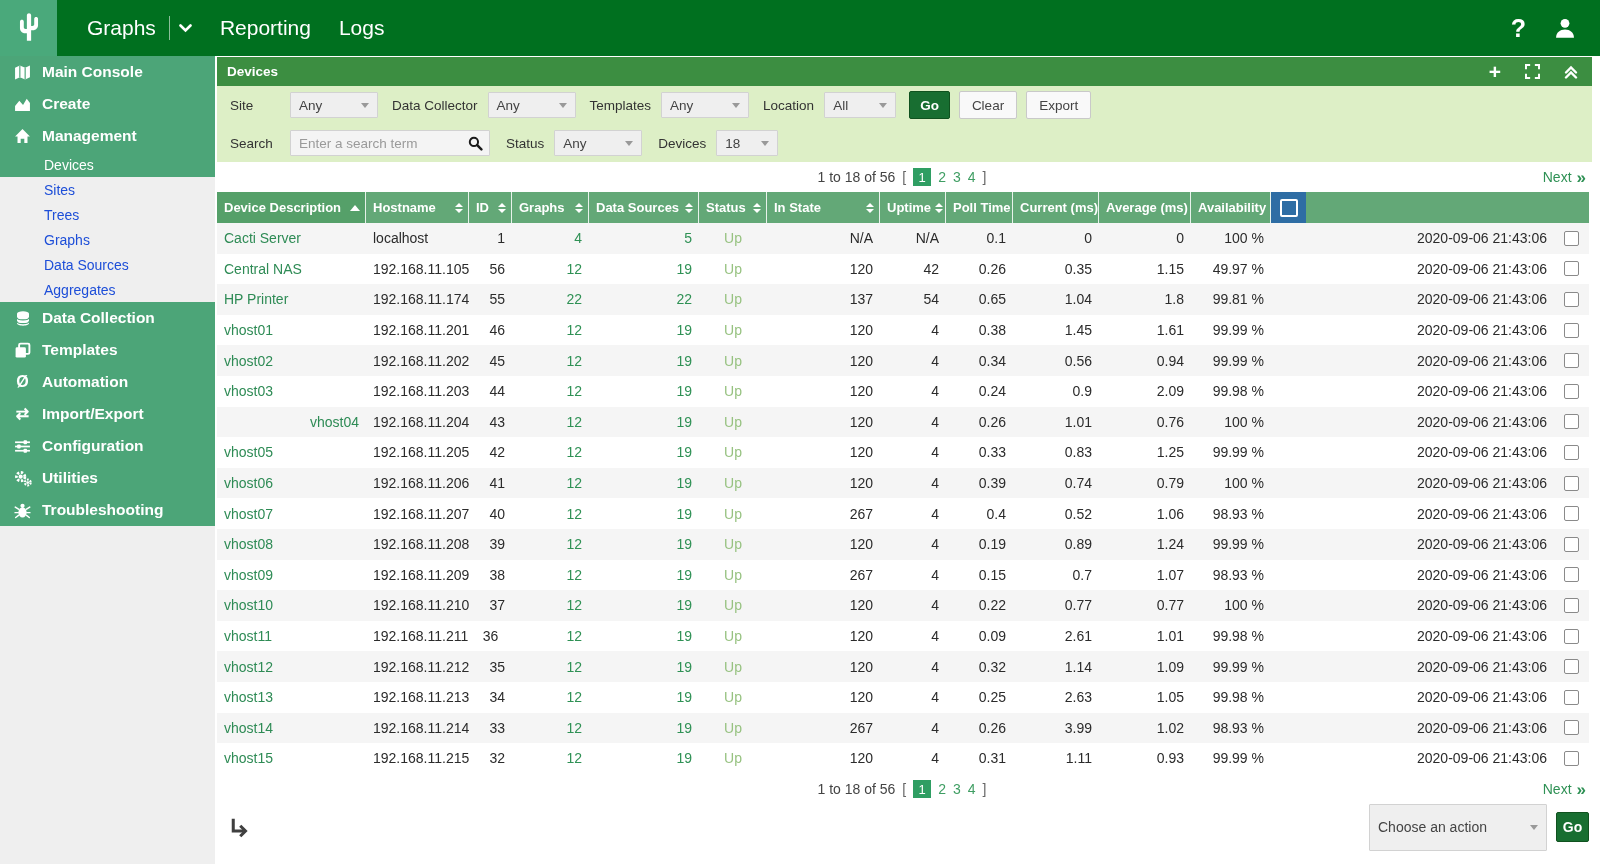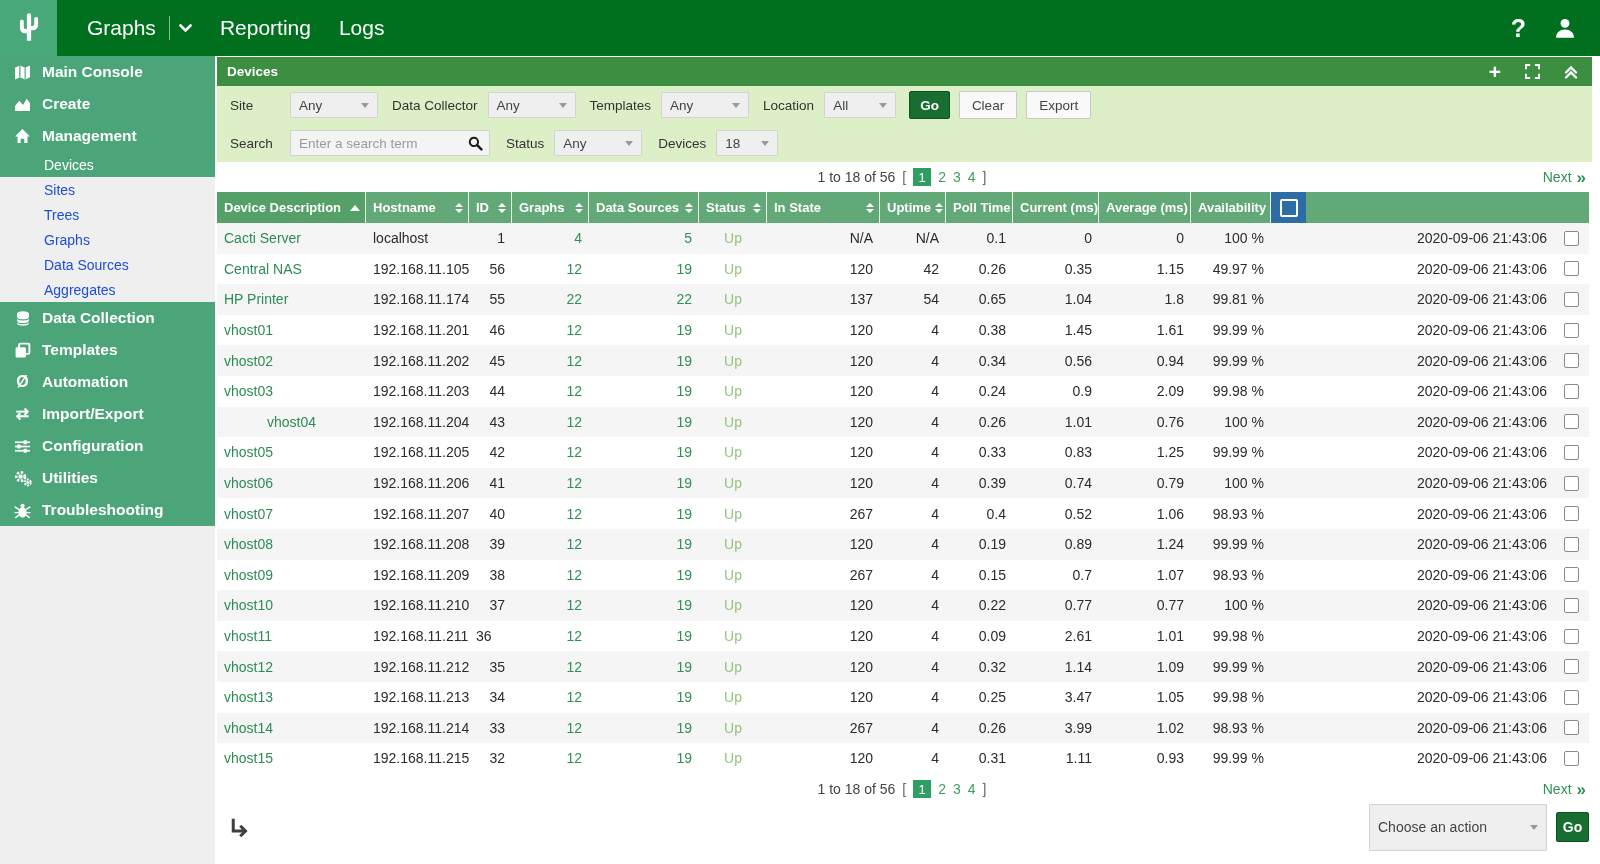--- a/index.html
+++ b/index.html
@@ -511,21 +511,21 @@
         <div class="td" style="width: 67px; text-align: right;">0.24</div>
         <div class="td" style="width: 86px; text-align: right;">0.9</div>
         <div class="td" style="width: 92px; text-align: right;">2.09</div>
         <div class="td" style="width: 80px; text-align: right;">99.98 %</div>
         <div class="td" style="width: 283px; text-align: right;">2020-09-06 21:43:06</div>
         <div class="td cbcell" style="width: 35px;">
           <span class="cb"></span>
         </div>
       </div>
       <div class="trow odd">
-        <div class="td link" style="width: 149px; text-align: center;">vhost04</div>
+        <div class="td link" style="width: 149px; text-align: right;">vhost04</div>
         <div class="td" style="width: 103px; text-align: left;">192.168.11.204</div>
         <div class="td" style="width: 43px; text-align: right;">43</div>
         <div class="td green" style="width: 77px; text-align: right;">12</div>
         <div class="td green" style="width: 110px; text-align: right;">19</div>
         <div class="td status" style="width: 68px; text-align: center;">Up</div>
         <div class="td" style="width: 113px; text-align: right;">120</div>
         <div class="td" style="width: 66px; text-align: right;">4</div>
         <div class="td" style="width: 67px; text-align: right;">0.26</div>
         <div class="td" style="width: 86px; text-align: right;">1.01</div>
         <div class="td" style="width: 92px; text-align: right;">0.76</div>
@@ -639,21 +639,21 @@
         <div class="td" style="width: 92px; text-align: right;">0.77</div>
         <div class="td" style="width: 80px; text-align: right;">100 %</div>
         <div class="td" style="width: 283px; text-align: right;">2020-09-06 21:43:06</div>
         <div class="td cbcell" style="width: 35px;">
           <span class="cb"></span>
         </div>
       </div>
       <div class="trow">
         <div class="td link" style="width: 149px; text-align: left;">vhost11</div>
         <div class="td" style="width: 103px; text-align: left;">192.168.11.211</div>
-        <div class="td" style="width: 43px; text-align: left;">36</div>
+        <div class="td" style="width: 43px; text-align: center;">36</div>
         <div class="td green" style="width: 77px; text-align: right;">12</div>
         <div class="td green" style="width: 110px; text-align: right;">19</div>
         <div class="td status" style="width: 68px; text-align: center;">Up</div>
         <div class="td" style="width: 113px; text-align: right;">120</div>
         <div class="td" style="width: 66px; text-align: right;">4</div>
         <div class="td" style="width: 67px; text-align: right;">0.09</div>
         <div class="td" style="width: 86px; text-align: right;">2.61</div>
         <div class="td" style="width: 92px; text-align: right;">1.01</div>
         <div class="td" style="width: 80px; text-align: right;">99.98 %</div>
         <div class="td" style="width: 283px; text-align: right;">2020-09-06 21:43:06</div>
@@ -682,21 +682,21 @@
       <div class="trow">
         <div class="td link" style="width: 149px; text-align: left;">vhost13</div>
         <div class="td" style="width: 103px; text-align: left;">192.168.11.213</div>
         <div class="td" style="width: 43px; text-align: right;">34</div>
         <div class="td green" style="width: 77px; text-align: right;">12</div>
         <div class="td green" style="width: 110px; text-align: right;">19</div>
         <div class="td status" style="width: 68px; text-align: center;">Up</div>
         <div class="td" style="width: 113px; text-align: right;">120</div>
         <div class="td" style="width: 66px; text-align: right;">4</div>
         <div class="td" style="width: 67px; text-align: right;">0.25</div>
-        <div class="td" style="width: 86px; text-align: right;">3.47</div>
+        <div class="td" style="width: 86px; text-align: right;">2.63</div>
         <div class="td" style="width: 92px; text-align: right;">1.05</div>
         <div class="td" style="width: 80px; text-align: right;">99.98 %</div>
         <div class="td" style="width: 283px; text-align: right;">2020-09-06 21:43:06</div>
         <div class="td cbcell" style="width: 35px;">
           <span class="cb"></span>
         </div>
       </div>
       <div class="trow odd">
         <div class="td link" style="width: 149px; text-align: left;">vhost14</div>
         <div class="td" style="width: 103px; text-align: left;">192.168.11.214</div>

